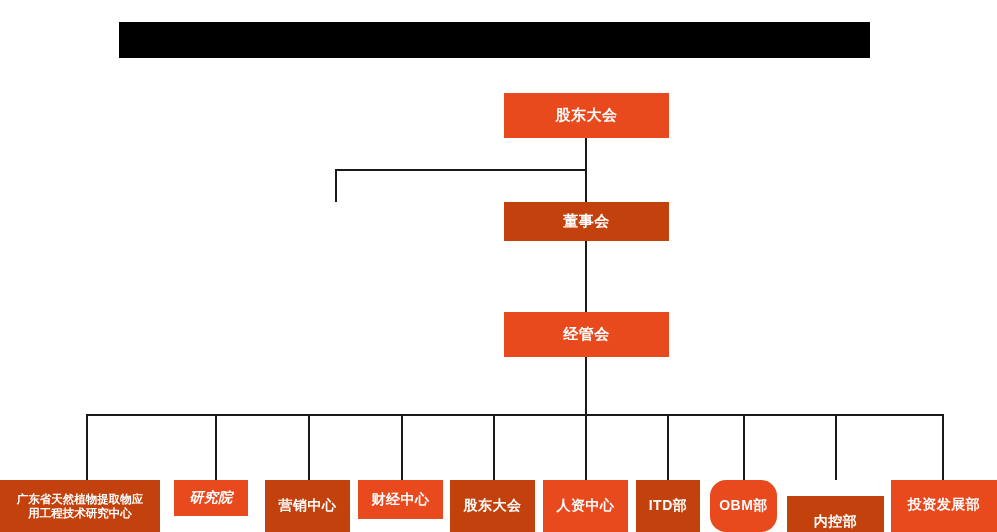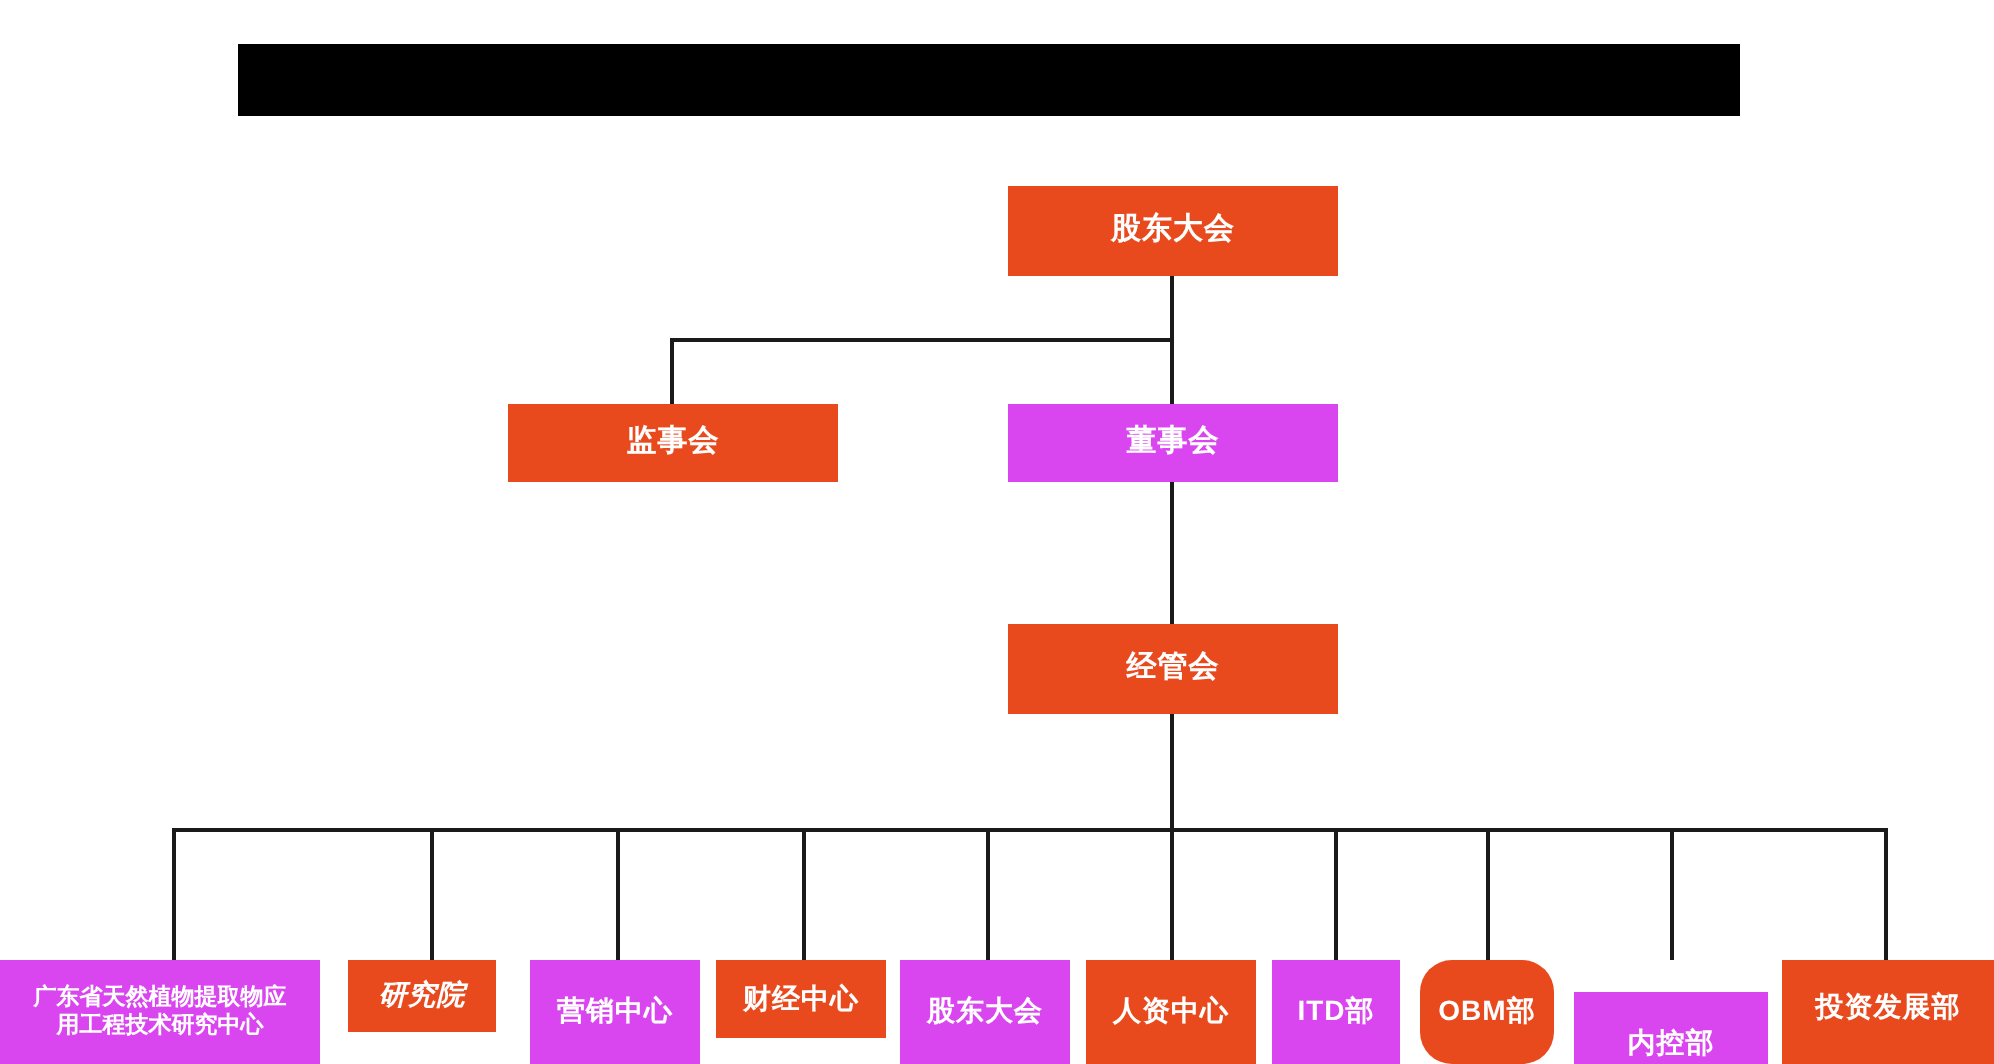--- a/index.html
+++ b/index.html
@@ -47,21 +47,21 @@
     align-items: center;
     justify-content: center;
     text-align: center;
     color: #ffffff;
     font-weight: bold;
     box-sizing: border-box;
     line-height: 1.25;
     letter-spacing: 0.5px;
   }
   .node.dark  { background: #E8491D; }
-  .node.light { background: #d946ef; }
+  .node.light { background: #c2410c; }
 
   .node.lvl1 { font-size: 15px; }
   .node.lvl2 { font-size: 15px; }
   .node.lvl3 { font-size: 15px; }
   .node.leaf { font-size: 14px; }
   .node.leaf.small { font-size: 11.5px; padding: 15px 6px; letter-spacing: 0; }
 </style>
 </head>
 <body>
 
@@ -89,21 +89,20 @@
   <div class="line-v" style="left:401px; top:414px; height:66px;"></div>
   <div class="line-v" style="left:493px; top:414px; height:66px;"></div>
   <div class="line-v" style="left:585px; top:414px; height:66px;"></div>
   <div class="line-v" style="left:667px; top:414px; height:66px;"></div>
   <div class="line-v" style="left:743px; top:414px; height:66px;"></div>
   <div class="line-v" style="left:835px; top:414px; height:66px;"></div>
   <div class="line-v" style="left:942px; top:414px; height:66px;"></div>
 
   <div class="node lvl1 dark" style="left:504px; top:93px; width:165px; height:45px;">股东大会</div>
 
-  <div class="node lvl2 dark" style="left:254px; top:202px; width:165px; height:39px;">监事会</div>
 
   <div class="node lvl2 light" style="left:504px; top:202px; width:165px; height:39px;">董事会</div>
 
   <div class="node lvl3 dark" style="left:504px; top:312px; width:165px; height:45px;">经管会</div>
 
   <div class="node leaf light small" style="left:0px; top:480px; width:160px; height:52px;">
     <span>
       <span>广东省天然植物提取物应</span><br>
       <span>用工程技术研究中心</span>
     </span>

